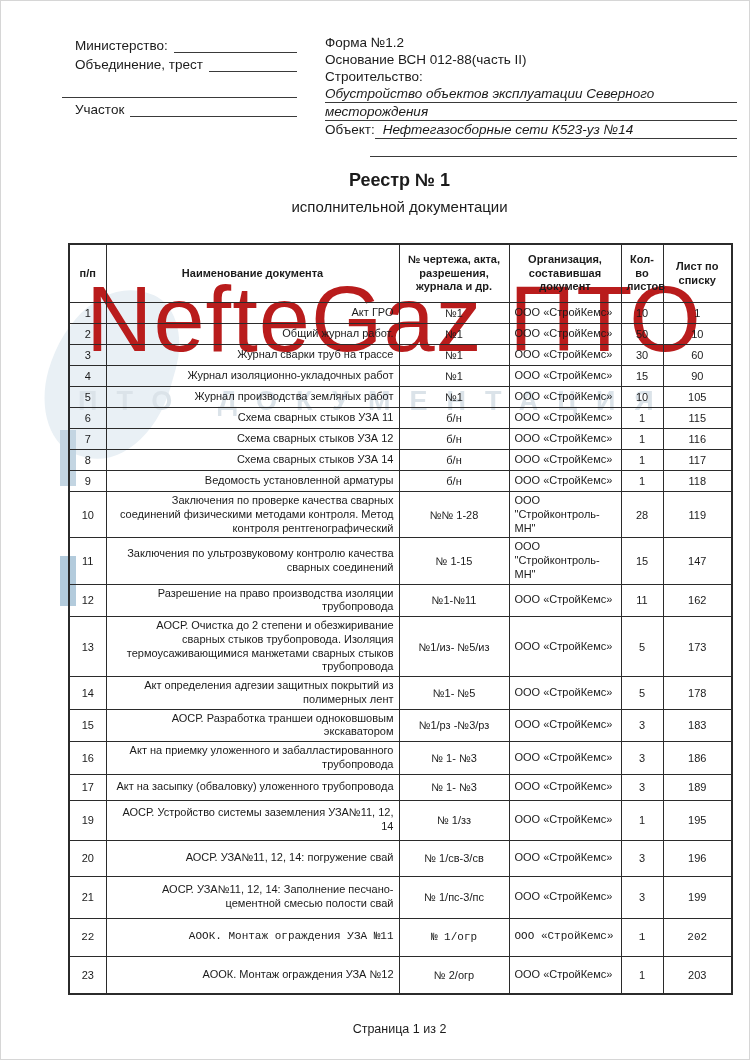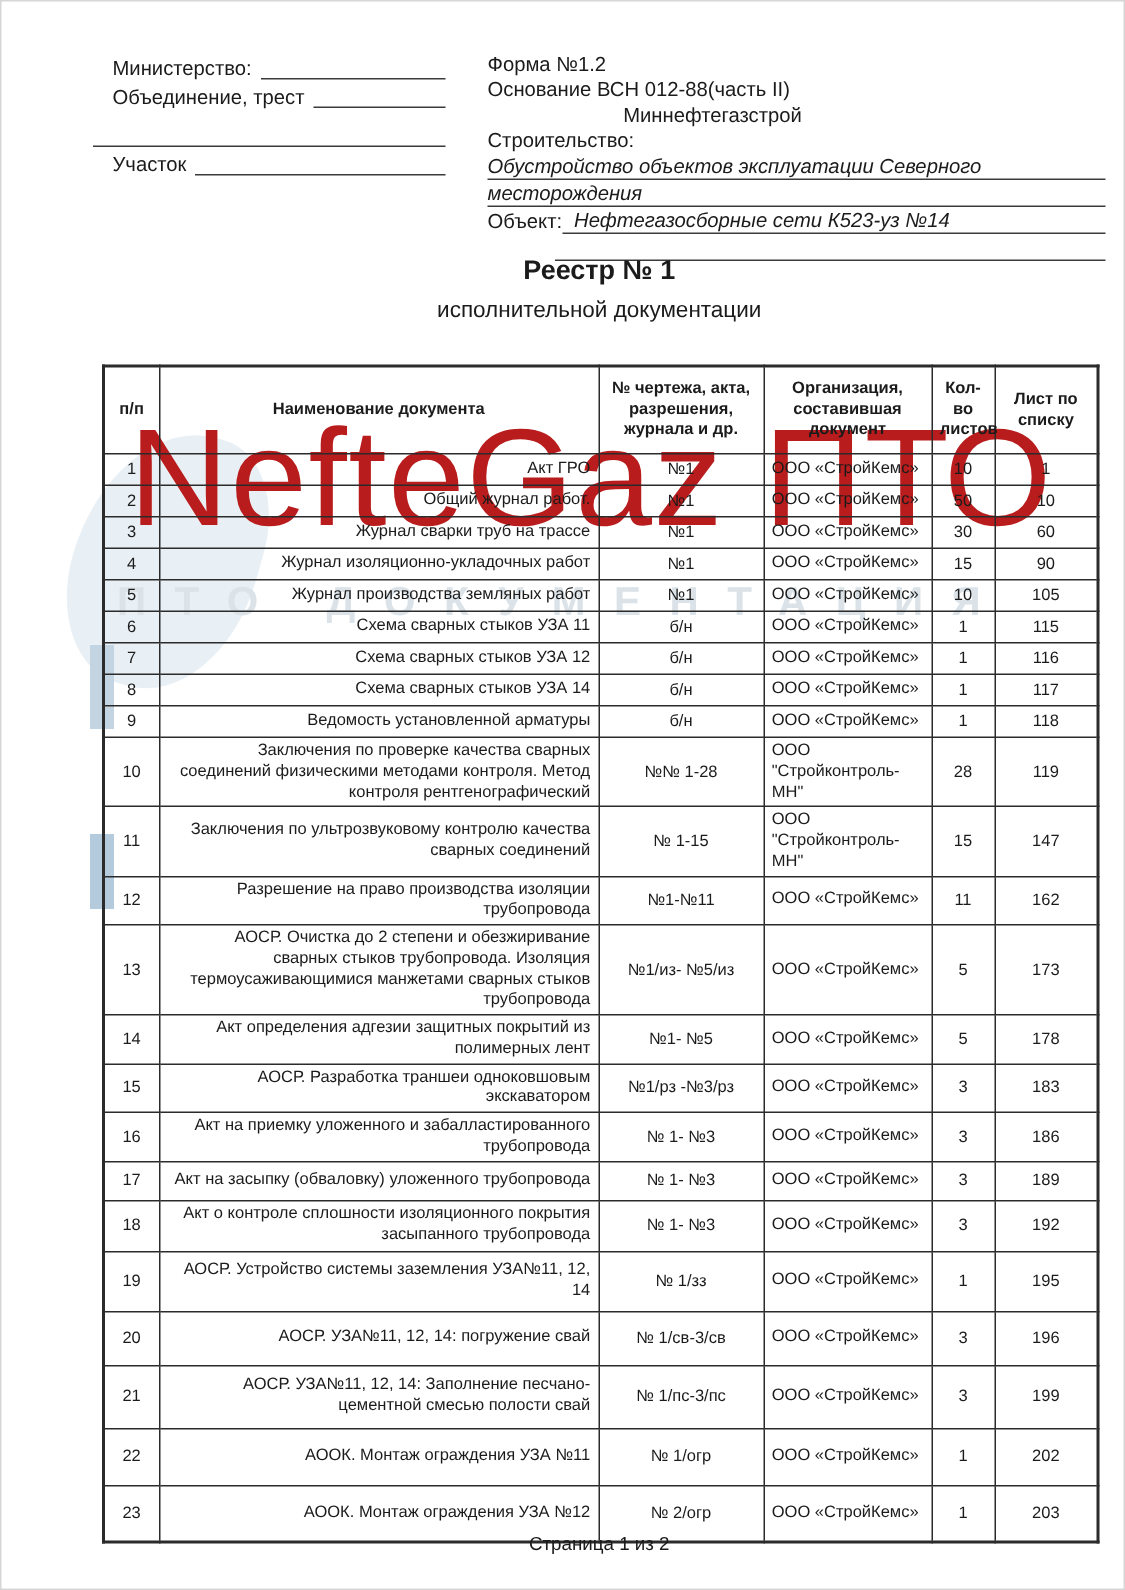--- a/index.html
+++ b/index.html
@@ -26,21 +26,21 @@
   
   .hdr-left{position:absolute;left:75px;top:34px;width:222px;font-size:13.5px;}
   .hline{display:flex;align-items:flex-end;height:19px;}
   .hline .lab{white-space:nowrap;}
   .hline .ul{flex:1;border-bottom:1.5px solid #3a3a3a;height:15px;margin-left:6px;min-width:30px;}
   .hline.blank{margin-top:7px;margin-left:-13px;}
   .hline.blank .ul{margin-left:0;}
 
   
   .hdr-right{position:absolute;left:325px;top:34px;width:412px;font-size:13.5px;}
-  .rline{display:flex;align-items:flex-end;min-height:17px;line-height:17px;}
+  .rline{display:flex;align-items:flex-start;min-height:17px;line-height:17px;}
   .rline .lab{white-space:nowrap;}
   .rline .val{flex:1;border-bottom:1.5px solid #3a3a3a;font-style:italic;padding-left:8px;white-space:nowrap;}
   .rline.center{display:block;text-align:center;width:300px;}
   .rline.fullul{border-bottom:1.5px solid #3a3a3a;font-style:italic;}
   .rline.blank{margin-left:45px;height:16px;border-bottom:1.5px solid #3a3a3a;}
 
   
   .title-wrap{position:absolute;left:68px;top:170px;width:663px;text-align:center;}
   .title-main{font-size:18px;font-weight:bold;margin:0;}
   .title-sub{font-size:15px;margin-top:7px;}
@@ -92,21 +92,20 @@
     </div>
   </div>
 
   <div class="hdr-right">
     <div class="rline">
       <span class="lab">Форма №1.2</span>
     </div>
     <div class="rline">
       <span class="lab">Основание ВСН 012-88(часть II)</span>
     </div>
-    <div class="rline center">Миннефтегазстрой</div>
     <div class="rline">
       <span class="lab">Строительство:</span>
     </div>
     <div class="rline fullul">Обустройство объектов эксплуатации Северного</div>
     <div class="rline fullul">месторождения</div>
     <div class="rline">
       <span class="lab">Объект:</span>
       <span class="val">Нефтегазосборные сети К523-уз №14</span>
     </div>
     <div class="rline blank"></div>
@@ -277,28 +276,20 @@
             <td class="col-list">186</td>
           </tr>
           <tr style="height: 26px;">
             <td class="col-num">17</td>
             <td class="col-name">Акт на засыпку (обваловку) уложенного трубопровода</td>
             <td class="col-docno">№ 1- №3</td>
             <td class="col-org">ООО «СтройКемс»</td>
             <td class="col-sheets">3</td>
             <td class="col-list">189</td>
           </tr>
-          <tr style="height: 34px;">
-            <td class="col-num">18</td>
-            <td class="col-name">Акт о контроле сплошности изоляционного покрытия засыпанного трубопровода</td>
-            <td class="col-docno">№ 1- №3</td>
-            <td class="col-org">ООО «СтройКемс»</td>
-            <td class="col-sheets">3</td>
-            <td class="col-list">192</td>
-          </tr>
           <tr style="height: 40px;">
             <td class="col-num">19</td>
             <td class="col-name">АОСР. Устройство системы заземления УЗА№11, 12, 14</td>
             <td class="col-docno">№ 1/зз</td>
             <td class="col-org">ООО «СтройКемс»</td>
             <td class="col-sheets">1</td>
             <td class="col-list">195</td>
           </tr>
           <tr style="height: 36px;">
             <td class="col-num">20</td>
@@ -309,21 +300,21 @@
             <td class="col-list">196</td>
           </tr>
           <tr style="height: 42px;">
             <td class="col-num">21</td>
             <td class="col-name">АОСР.  УЗА№11, 12, 14: Заполнение песчано-цементной смесью полости свай</td>
             <td class="col-docno">№ 1/пс-3/пс</td>
             <td class="col-org">ООО «СтройКемс»</td>
             <td class="col-sheets">3</td>
             <td class="col-list">199</td>
           </tr>
-          <tr style="height: 38px;">
+          <tr style="height: 38px; font-family: Liberation Mono, monospace;">
             <td class="col-num">22</td>
             <td class="col-name">АООК.  Монтаж ограждения УЗА №11</td>
             <td class="col-docno">№ 1/огр</td>
             <td class="col-org">ООО «СтройКемс»</td>
             <td class="col-sheets">1</td>
             <td class="col-list">202</td>
           </tr>
           <tr style="height: 38px;">
             <td class="col-num">23</td>
             <td class="col-name">АООК.  Монтаж ограждения УЗА №12</td>

